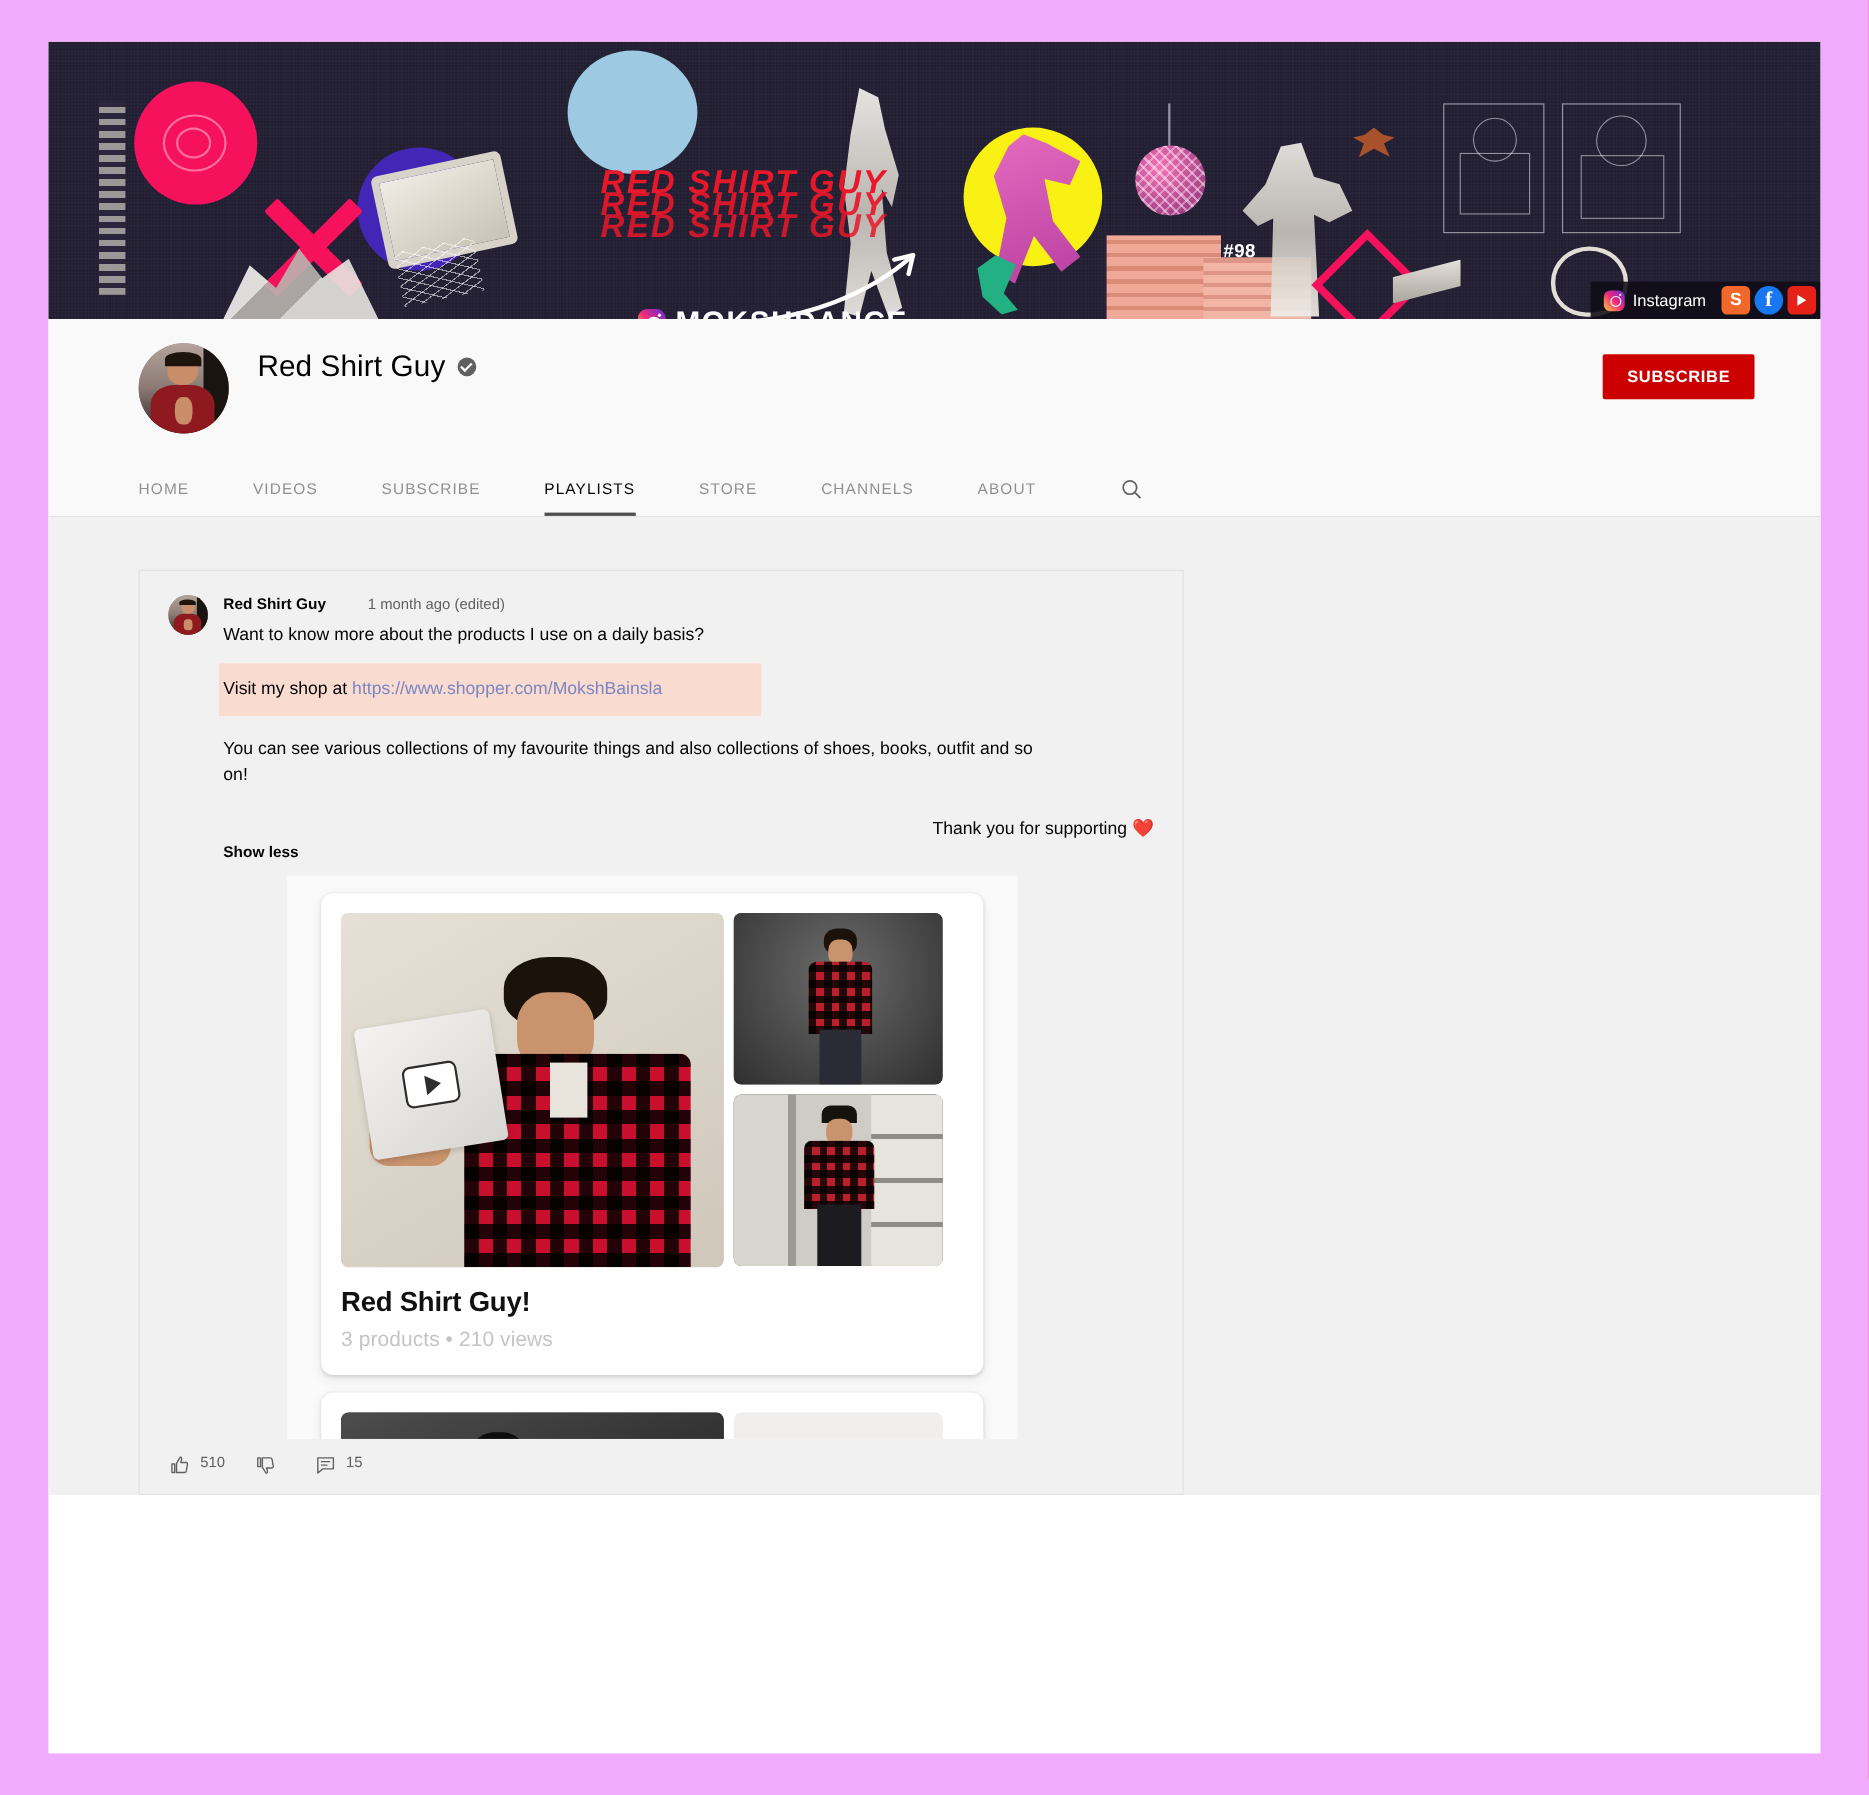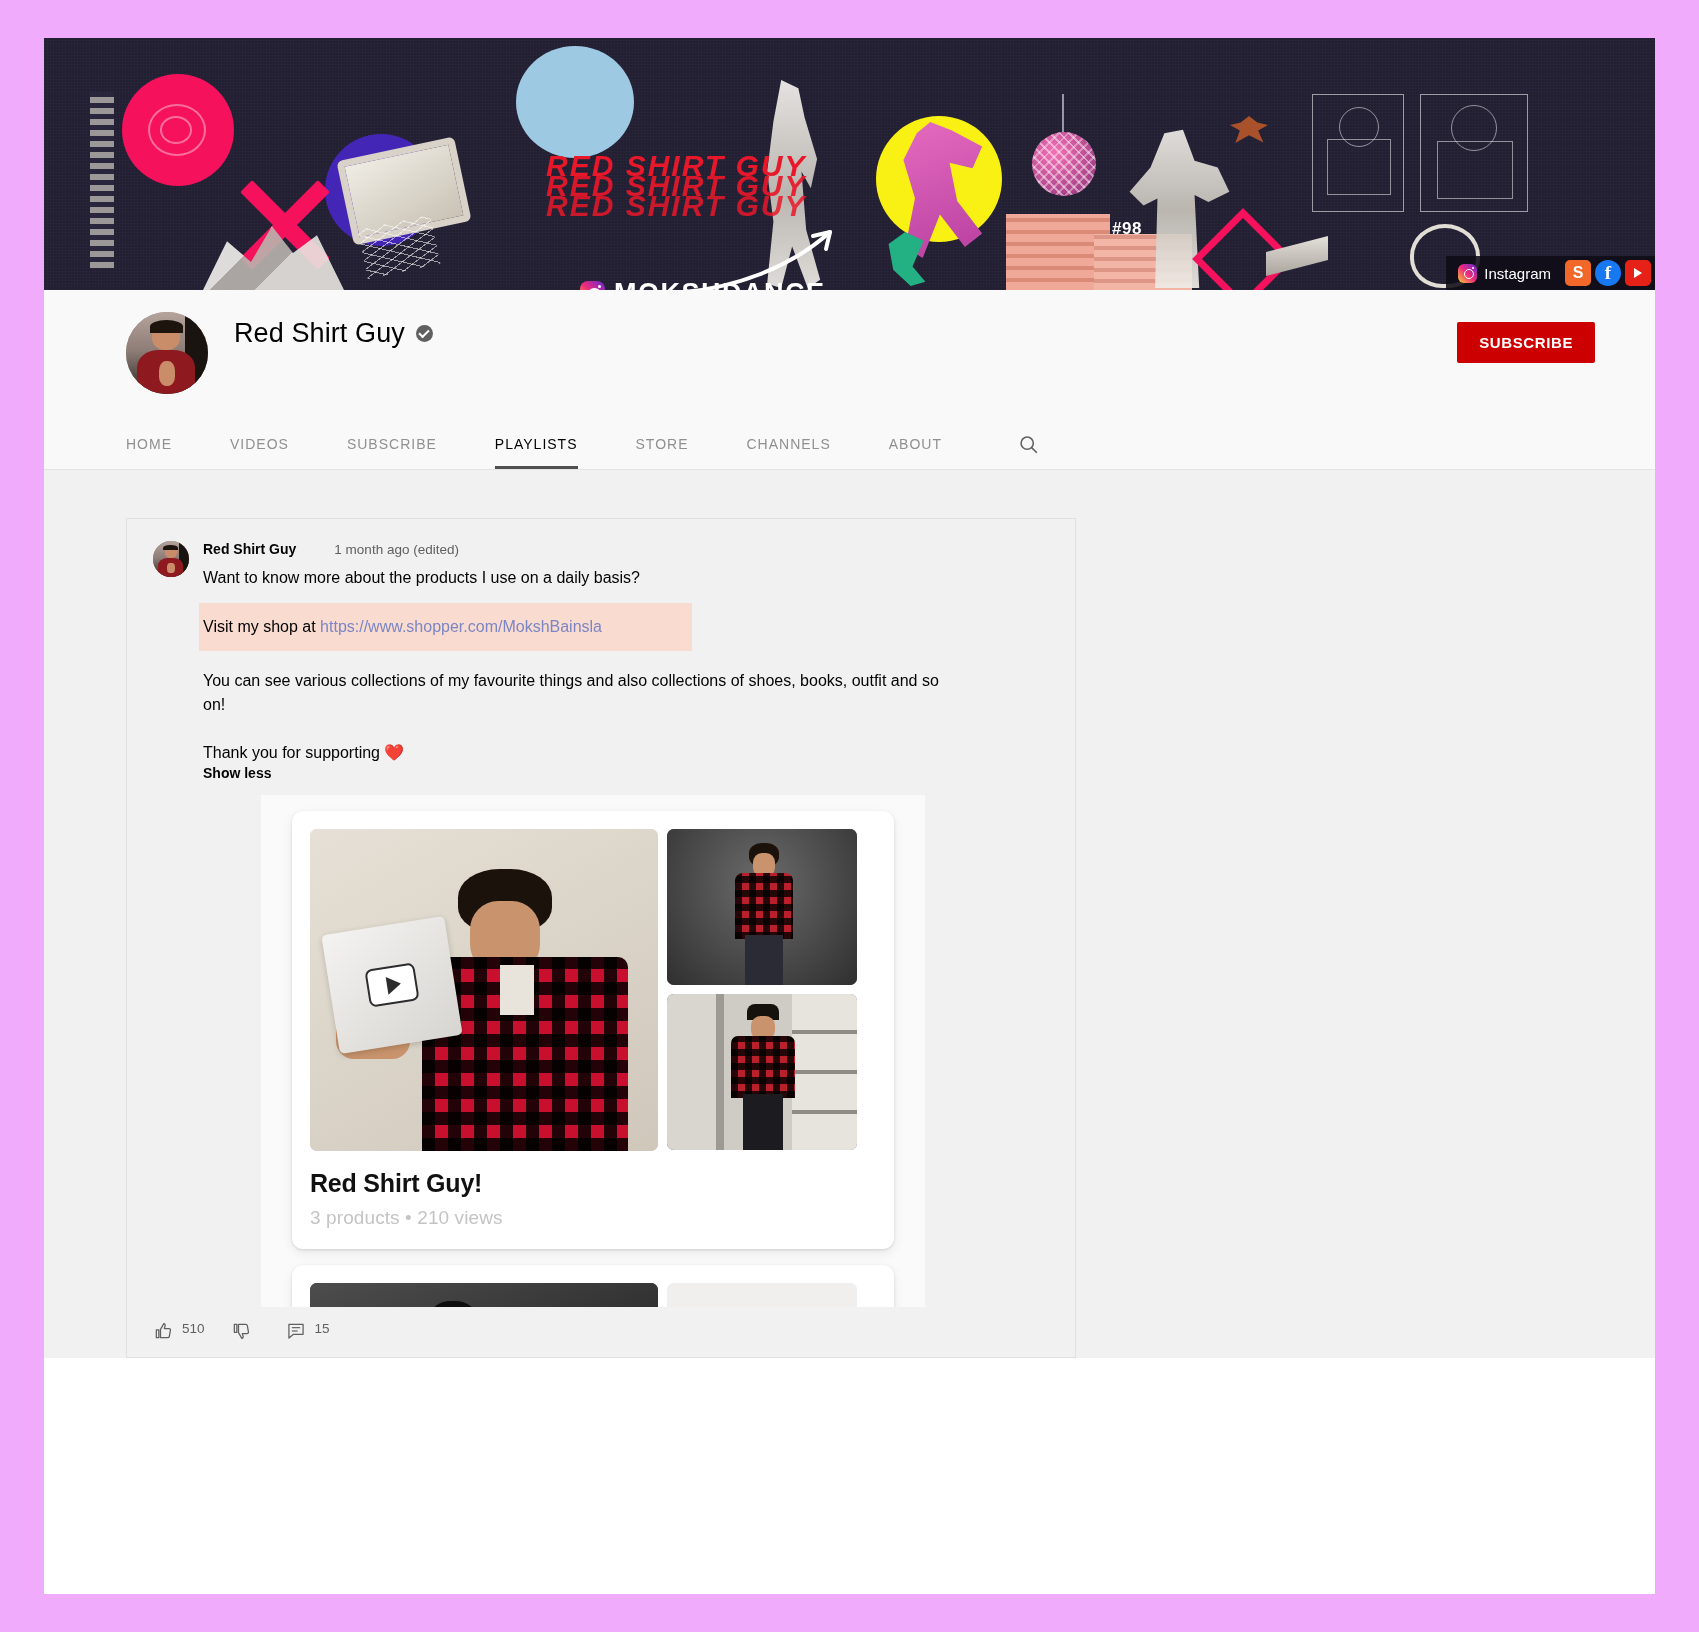--- a/index.html
+++ b/index.html
@@ -307,21 +307,21 @@
   .pb-time { font-size: 13.5px; color: #606060; margin-left: 29px; }
   .pb-text { font-size: 16px; color: #030303; line-height: 1.45; margin-top: 9px; }
   .pb-highlight {
     background: #f9dbd0; display: block;
     padding: 15px 4px 15px 4px; margin: 14px 0 0 -4px;
     width: 493px;
     font-size: 16px; color: #030303;
   }
   .pb-link { color: #7b86c4; text-decoration: none; }
   .pb-para { font-size: 16px; color: #030303; line-height: 1.48; margin-top: 18px; max-width: 740px; }
-  .pb-thanks { font-size: 16px; color: #030303; margin-top: 26px; }
+  .pb-thanks { font-size: 16px; color: #030303; margin-top: 26px; text-align: right; }
   .pb-showless { font-size: 14px; font-weight: bold; color: #030303; margin-top: 3px; cursor: pointer; }
 
   
   .attach {
     margin: 14px 0 0 58px;
     width: 664px; height: 512px;
     background: #fafafa;
     overflow: hidden; position: relative;
   }
   .store-card {

